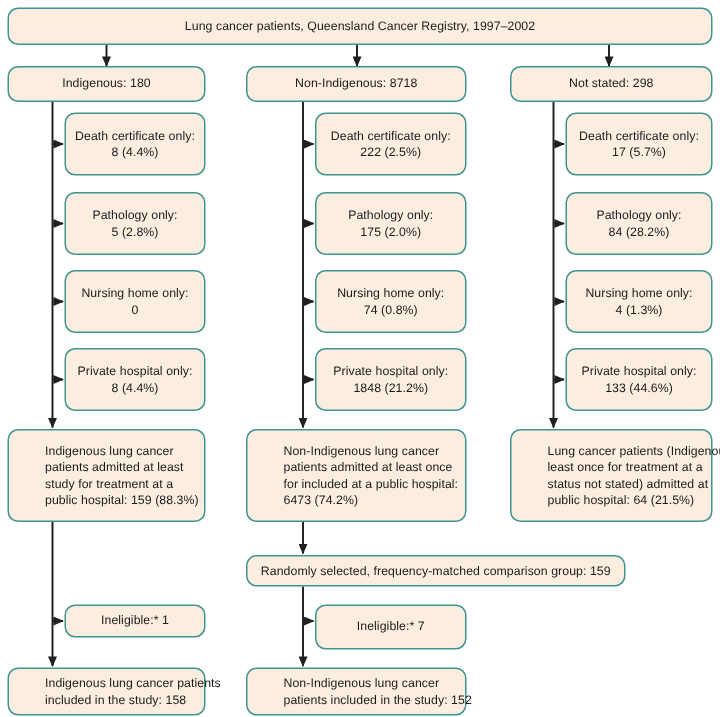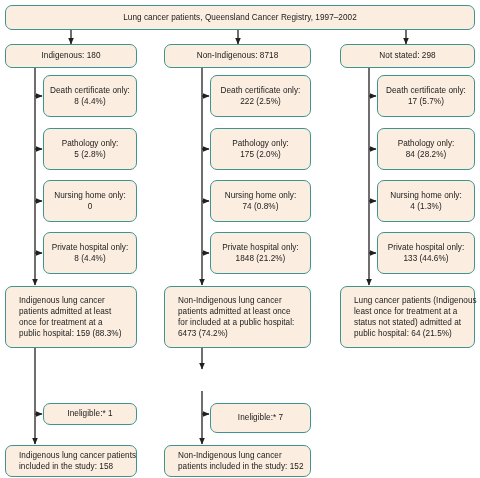--- a/index.html
+++ b/index.html
@@ -39,21 +39,21 @@
     flex-direction: column;
     justify-content: center;
   }
   .node.center {
     align-items: center;
     text-align: center;
   }
   .node.left {
     align-items: flex-start;
     text-align: left;
-    padding-left: 13px;
+    padding-left: 24px;
     padding-right: 5px;
   }
   .node .ln { display: block; white-space: pre; }
 </style>
 </head>
 <body>
 
 <div id="chart">
 
   <svg class="lines" viewBox="0 0 480 478">
@@ -120,21 +120,21 @@
   </div>
 
   <div class="node center" style="left:43px; top:232px; width:94px; height:42px;">
     <span class="ln">Private hospital only:</span>
     <span class="ln">8 (4.4%)</span>
   </div>
 
   <div class="node left" style="left:5px; top:286px; width:132px; height:62px;">
     <span class="ln">Indigenous lung cancer</span>
     <span class="ln">patients admitted at least</span>
-    <span class="ln">once for treatment at a</span>
+    <span class="ln">study for treatment at a</span>
     <span class="ln">public hospital: 159 (88.3%)</span>
   </div>
 
   <div class="node center" style="left:43px; top:403px; width:94px; height:22px;">
     <span class="ln">Ineligible:* 1</span>
   </div>
 
   <div class="node left" style="left:5px; top:445px; width:132px; height:32px;">
     <span class="ln">Indigenous lung cancer patients</span>
     <span class="ln">included in the study: 158</span>
@@ -164,20 +164,23 @@
     <span class="ln">1848 (21.2%)</span>
   </div>
 
   <div class="node left" style="left:164px; top:286px; width:147px; height:62px;">
     <span class="ln">Non-Indigenous lung cancer</span>
     <span class="ln">patients admitted at least once</span>
     <span class="ln">for included at a public hospital:</span>
     <span class="ln">6473 (74.2%)</span>
   </div>
 
+  <div class="node center" style="left:164px; top:370px; width:253px; height:21px;">
+    <span class="ln">Randomly selected, frequency-matched comparison group: 159</span>
+  </div>
 
   <div class="node center" style="left:210px; top:403px; width:101px; height:30px;">
     <span class="ln">Ineligible:* 7</span>
   </div>
 
   <div class="node left" style="left:164px; top:445px; width:147px; height:32px;">
     <span class="ln">Non-Indigenous lung cancer</span>
     <span class="ln">patients included in the study: 152</span>
   </div>
 

